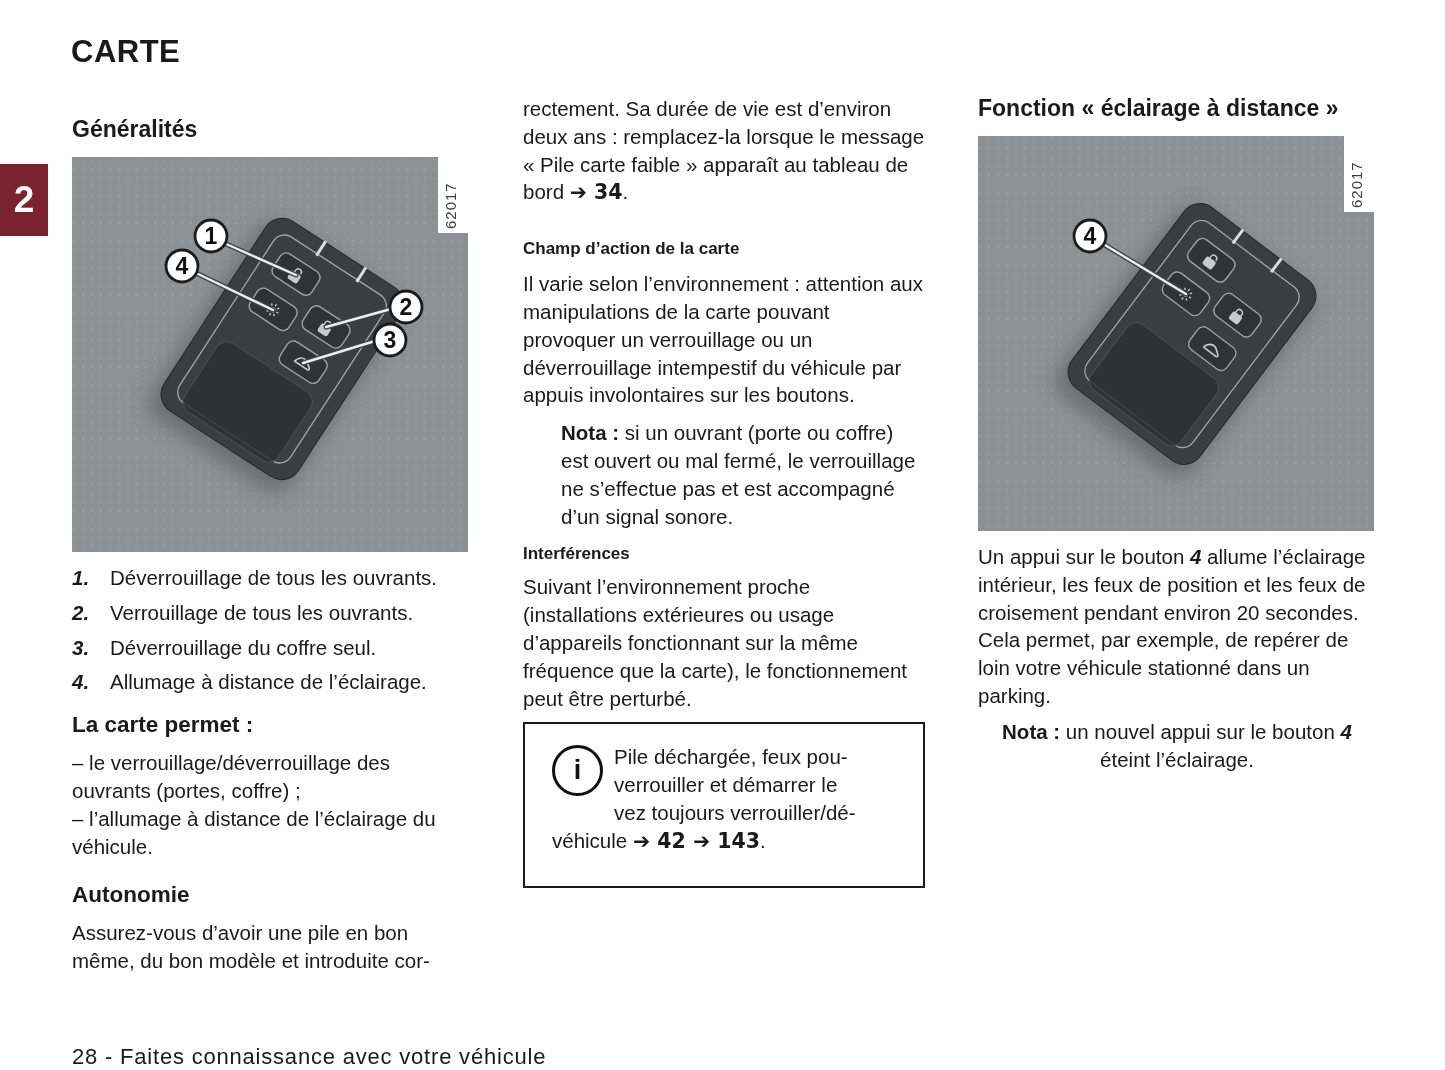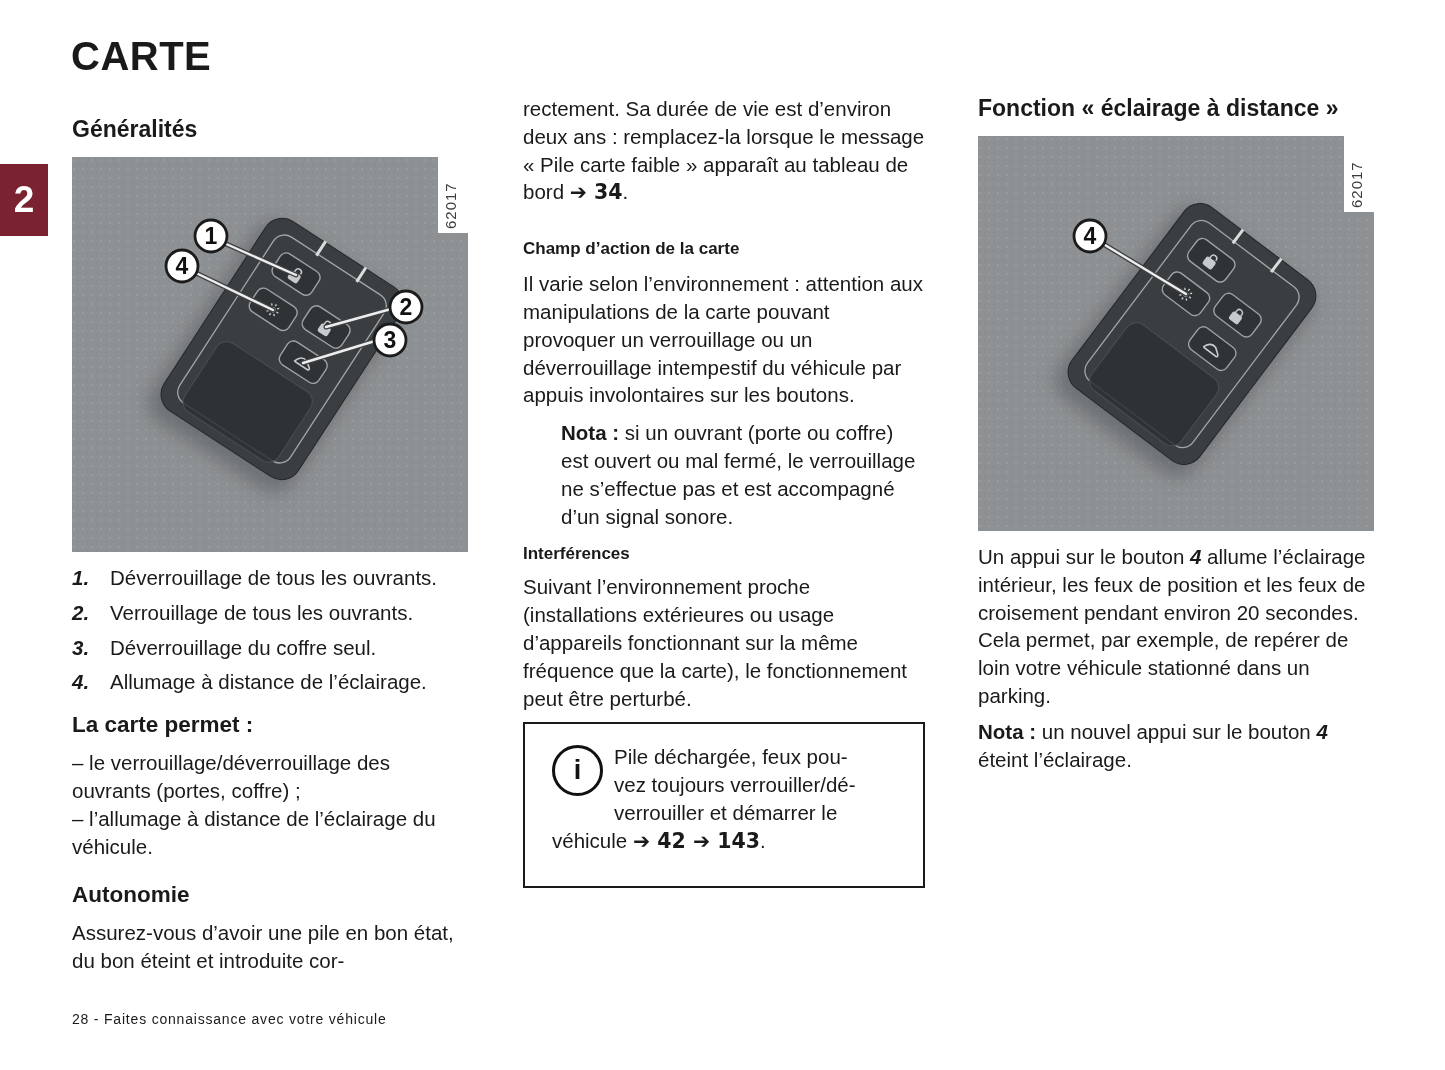--- a/index.html
+++ b/index.html
@@ -2,21 +2,21 @@
 <html><head>
 <meta charset="utf-8">
 <style>
   html,body{margin:0;padding:0;}
   body{
     width:1445px;height:1070px;position:relative;background:#ffffff;
     font-family:"Liberation Sans","DejaVu Sans",sans-serif;color:#1a1a1a;
     overflow:hidden;
   }
   .page-title{
-    position:absolute;left:71px;top:34px;font-size:40px;font-weight:bold;
+    position:absolute;left:71px;top:34px;font-size:31px;font-weight:bold;
     letter-spacing:.5px;
   }
   .chapter-tab{
     position:absolute;left:0;top:164px;width:48px;height:72px;background:#7B2230;
     color:#ffffff;font-size:37px;font-weight:bold;display:flex;align-items:center;
     justify-content:center;
   }
   .col{position:absolute;top:0;}
   .col1{left:72px;top:116px;width:398px;}
   .col2{left:523px;top:95px;width:402px;}
@@ -40,21 +40,21 @@
   }
   .info-icon{
     position:absolute;left:27px;top:21px;width:45px;height:45px;border:3.5px solid #111111;
     border-radius:50%;display:flex;align-items:center;justify-content:center;
     font-size:27px;font-weight:bold;color:#111111;
   }
   .note-line{font-size:20.5px;line-height:28px;margin-left:89px;}
   .note-line.first{margin-top:19px;}
   .note-line.last{margin-left:27px;}
   .footer{
-    position:absolute;left:72px;top:1011px;font-size:14px;letter-spacing:.8px;
+    position:absolute;left:72px;top:1044px;font-size:22px;letter-spacing:.8px;
   }
 </style>
 </head>
 <body>
 
 <div class="page-title">CARTE</div>
 <div class="chapter-tab">2</div>
 
 <div class="col col1">
   <div class="h-lg">Généralités</div>
@@ -166,39 +166,39 @@
     </div>
   </div>
 
   <div class="sub-h">La carte permet :</div>
   <div class="bullets">
     <p>– le verrouillage/déverrouillage des ouvrants (portes, coffre) ;</p>
     <p>– l’allumage à distance de l’éclairage du véhicule.</p>
   </div>
 
   <div class="sub-h" style="margin-top:22px;">Autonomie</div>
-  <p>Assurez-vous d’avoir une pile en bon état, du bon éteint et introduite cor-</p>
+  <p>Assurez-vous d’avoir une pile en bon même, du bon modèle et introduite cor-</p>
 </div>
 
 <div class="col col2">
   <p style="margin-bottom:32px;"><span>rectement. Sa durée de vie est d’environ deux ans : remplacez-la lorsque le message « Pile carte faible » apparaît au tableau de bord </span><span class="arr">➔ 34</span><span>.</span></p>
 
   <div class="h-md">Champ d’action de la carte</div>
   <p>Il varie selon l’environnement : attention aux manipulations de la carte pouvant provoquer un verrouillage ou un déverrouillage intempestif du véhicule par appuis involontaires sur les boutons.</p>
 
   <p style="margin-top:10px;margin-left:38px;"><span class="b">Nota :</span><span> si un ouvrant (porte ou coffre) est ouvert ou mal fermé, le verrouillage ne s’effectue pas et est accompagné d’un signal sonore.</span></p>
 
   <div class="h-md" style="margin-top:14px;margin-bottom:9px;">Interférences</div>
   <p>Suivant l’environnement proche (installations extérieures ou usage d’appareils fonctionnant sur la même fréquence que la carte), le fonctionnement peut être perturbé.</p>
 
   <div class="note-box">
     <div class="info-icon">i</div>
     <div class="note-line first">Pile déchargée, feux pou-</div>
+    <div class="note-line">verrouiller et démarrer le</div>
     <div class="note-line">vez toujours verrouiller/dé-</div>
-    <div class="note-line">verrouiller et démarrer le</div>
     <div class="note-line last"><span>véhicule </span><span class="arr">➔ 42 ➔ 143</span><span>.</span></div>
   </div>
 </div>
 
 <div class="col col3">
   <div class="h-md" style="font-size:23px;margin-bottom:14px;">Fonction « éclairage à distance »</div>
 
   <figure>
     <svg width="396" height="395" viewBox="0 0 396 395">
       <defs>
@@ -262,16 +262,16 @@
         <circle cx="112" cy="100" r="16" fill="#ffffff" stroke="#1b1b1b" stroke-width="2.8"></circle>
         <text x="112" y="108">4</text>
       </g>
       <rect x="366" y="0" width="30" height="76" fill="#ffffff"></rect>
       <text transform="translate(384,72) rotate(-90)" font-size="15" fill="#3C3C3C" letter-spacing="1">62017</text>
     </svg>
   </figure>
 
   <p style="margin-top:12px;"><span>Un appui sur le bouton </span><span class="bi">4</span><span> allume l’éclairage intérieur, les feux de position et les feux de croisement pendant environ 20 secondes. Cela permet, par exemple, de repérer de loin votre véhicule stationné dans un parking.</span></p>
 
-  <p style="margin-top:5px;"><span class="b">Nota :</span><span> un nouvel appui sur le bouton </span><span class="bi">4</span><span> éteint l’éclairage.</span></p>
+  <p style="margin-top:5px;text-align:center;"><span class="b">Nota :</span><span> un nouvel appui sur le bouton </span><span class="bi">4</span><span> éteint l’éclairage.</span></p>
 </div>
 
 <div class="footer">28 - Faites connaissance avec votre véhicule</div>
 
 </body></html>

